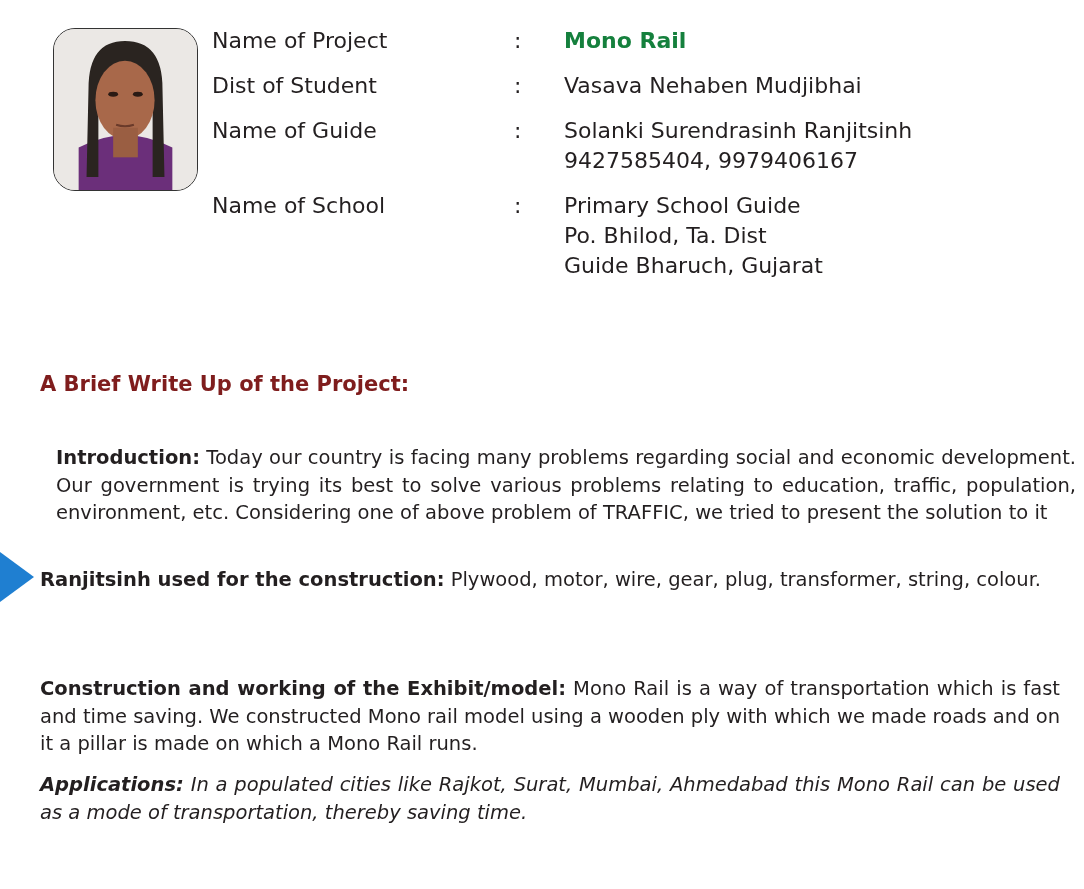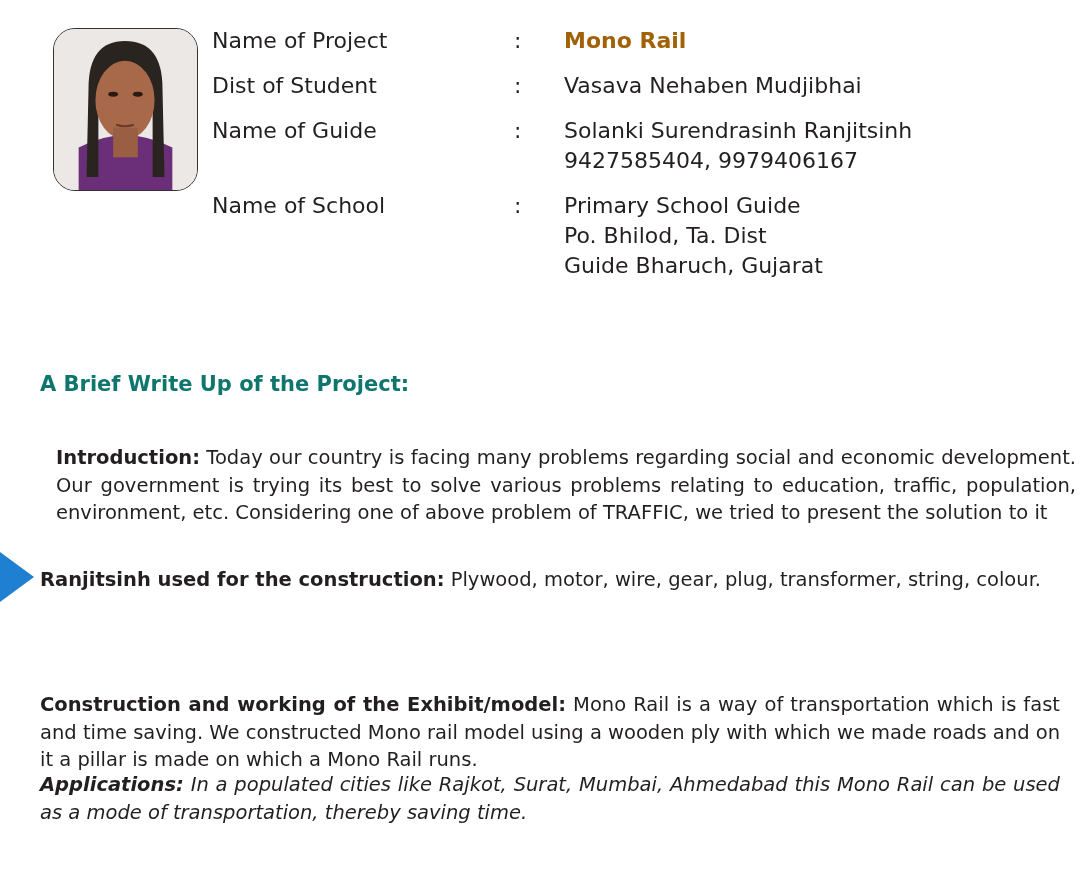--- a/index.html
+++ b/index.html
@@ -6,22 +6,22 @@
   body { width:1084px; height:889px; position:relative; overflow:hidden;
          font-family:"DejaVu Sans", sans-serif; color:#231f20; }
   .photo { position:absolute; left:53px; top:28px; width:145px; height:163px;
            border:1.5px solid #333; border-radius:22px; overflow:hidden;
            background:#ece9e6; box-sizing:border-box; }
   .photo svg { width:100%; height:100%; display:block; }
   .info-row { position:absolute; left:212px; font-size:22px; line-height:30px; }
   .info-label { position:absolute; left:0; width:290px; }
   .info-colon { position:absolute; left:302px; }
   .info-value { position:absolute; left:352px; white-space:nowrap; }
-  .info-value.red { color:#a16207; font-weight:bold; }
-  .section-title { position:absolute; left:40px; top:372px; font-size:21px; font-weight:bold; color:#0f766e; }
+  .info-value.red { color:#15803d; font-weight:bold; }
+  .section-title { position:absolute; left:40px; top:372px; font-size:21px; font-weight:bold; color:#7f1d1d; }
   .para { position:absolute; left:40px; width:1020px; font-size:19.5px; line-height:27.5px;
           text-align:justify; }
   .para b { font-weight:bold; }
   .arrow { position:absolute; left:0; top:552px; width:0; height:0;
            border-top:25px solid transparent; border-bottom:25px solid transparent;
            border-left:34px solid #1f7fd1; }
 </style>
 </head>
 <body>
 
@@ -65,18 +65,18 @@
 <div class="section-title">A Brief Write Up of the Project:</div>
 
 <div class="arrow"></div>
 
 <p class="para" style="top:428px;margin:16px;">
   <b>Introduction:</b><span> Today our country is facing many problems regarding social and economic development. Our government is trying its best to solve various problems relating to education, traffic, population, environment, etc. Considering one of above problem of TRAFFIC, we tried to present the solution to it</span>
 </p>
 <p class="para" style="top:566px;margin:0;">
   <b>Ranjitsinh used for the construction:</b><span> Plywood, motor, wire, gear, plug, transformer, string, colour.</span>
 </p>
-<p class="para" style="top:691px;margin:0;">
+<p class="para" style="top:675px;margin:0;">
   <b>Construction and working of the Exhibit/model:</b><span> Mono Rail is a way of transportation which is fast and time saving. We constructed Mono rail model using a wooden ply with which we made roads and on it a pillar is made on which a Mono Rail runs.</span>
 </p>
 <p class="para" style="top:771px;margin:0;font-style:italic;">
   <b>Applications:</b><span> In a populated cities like Rajkot, Surat, Mumbai, Ahmedabad this Mono Rail can be used as a mode of transportation, thereby saving time.</span>
 </p>
 
 </body></html>

